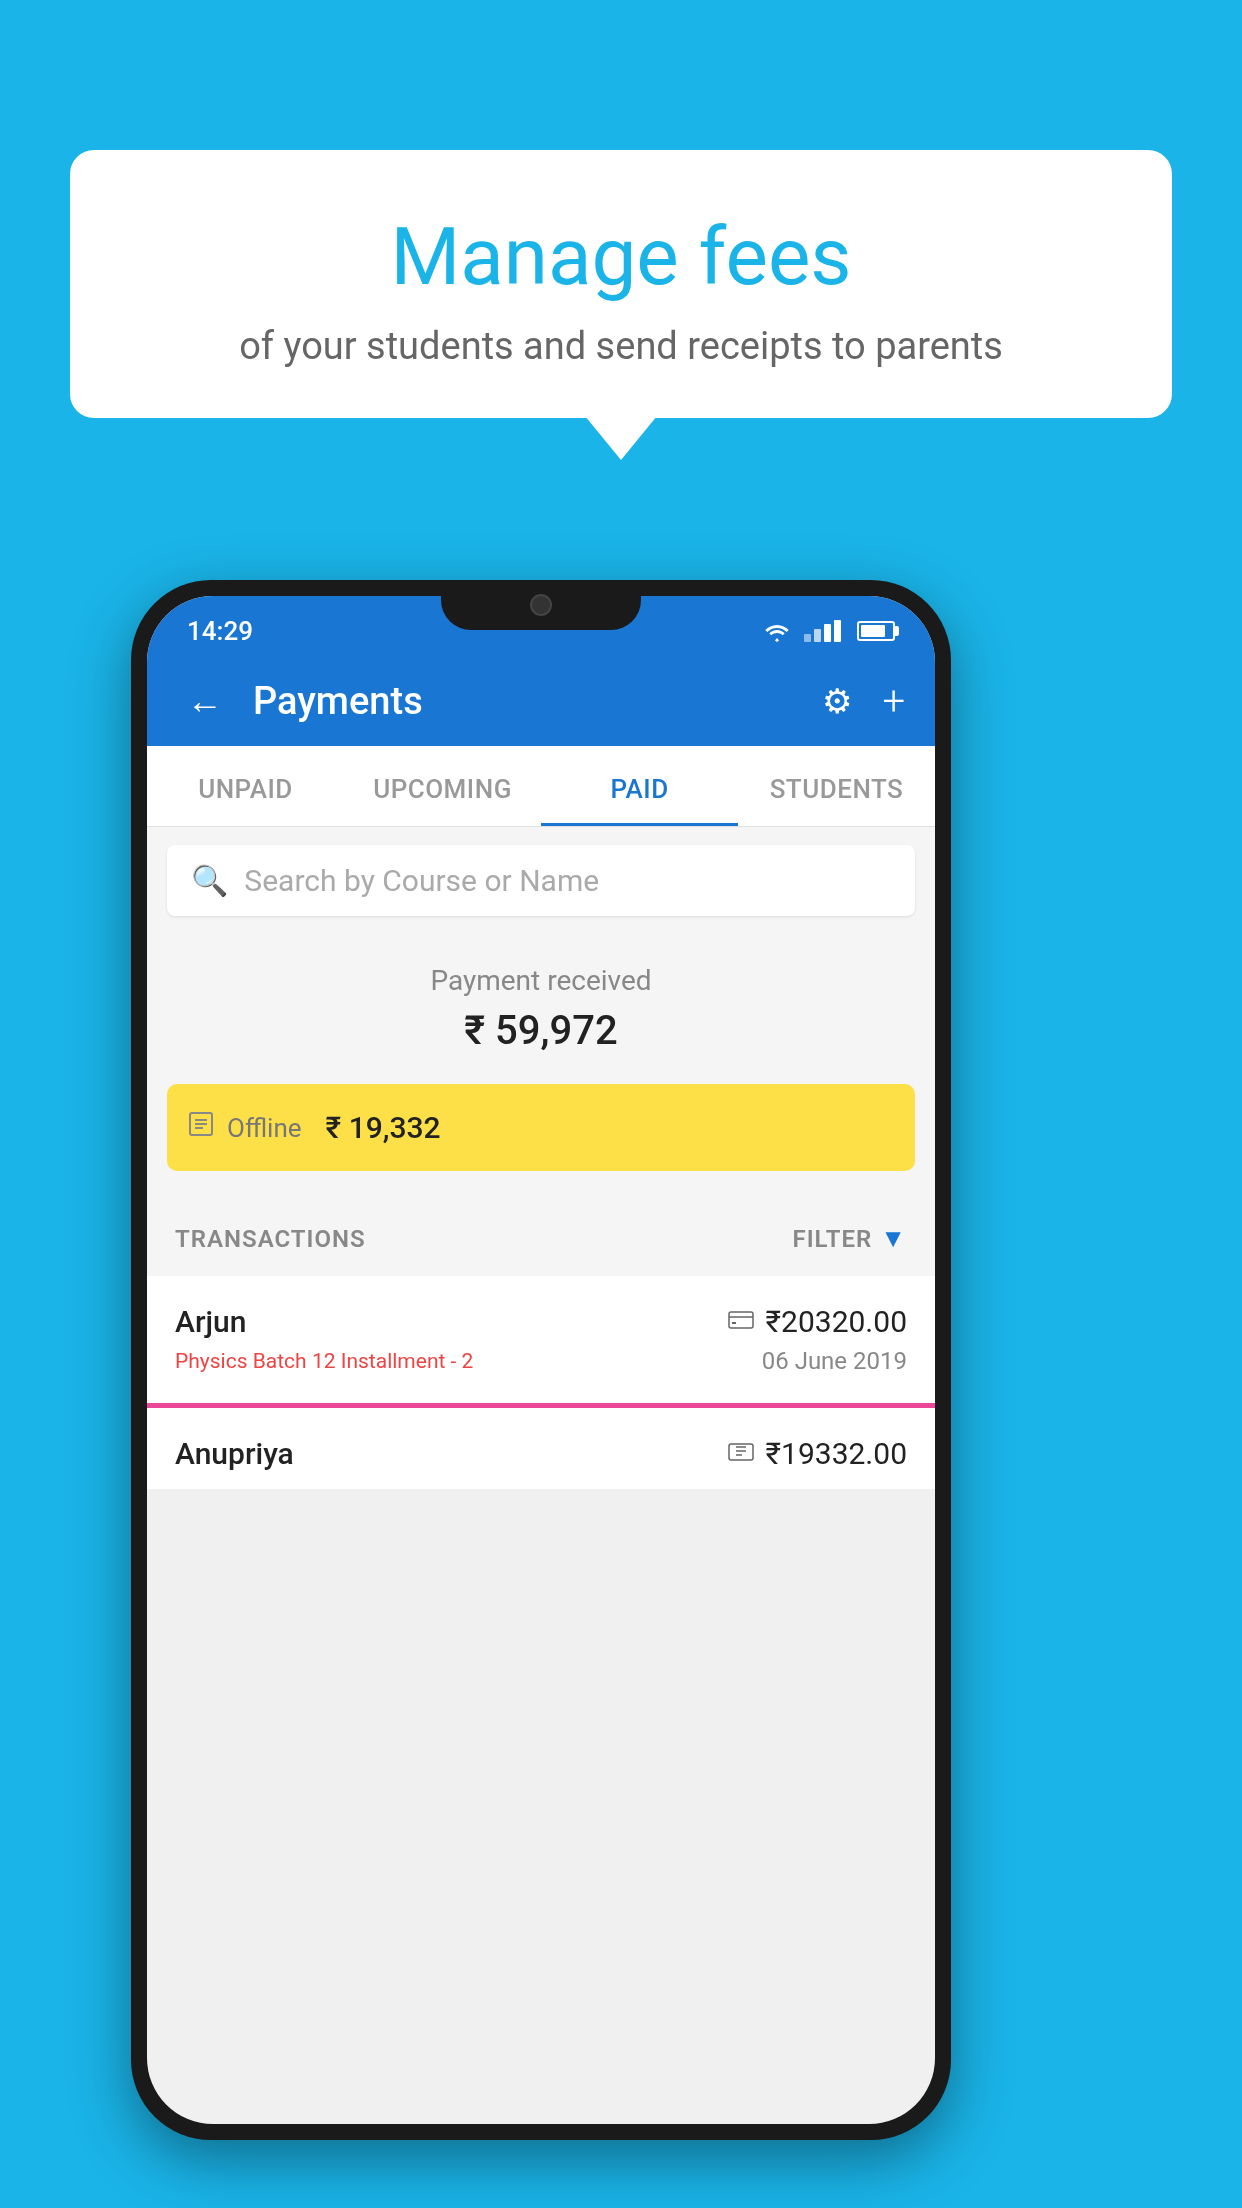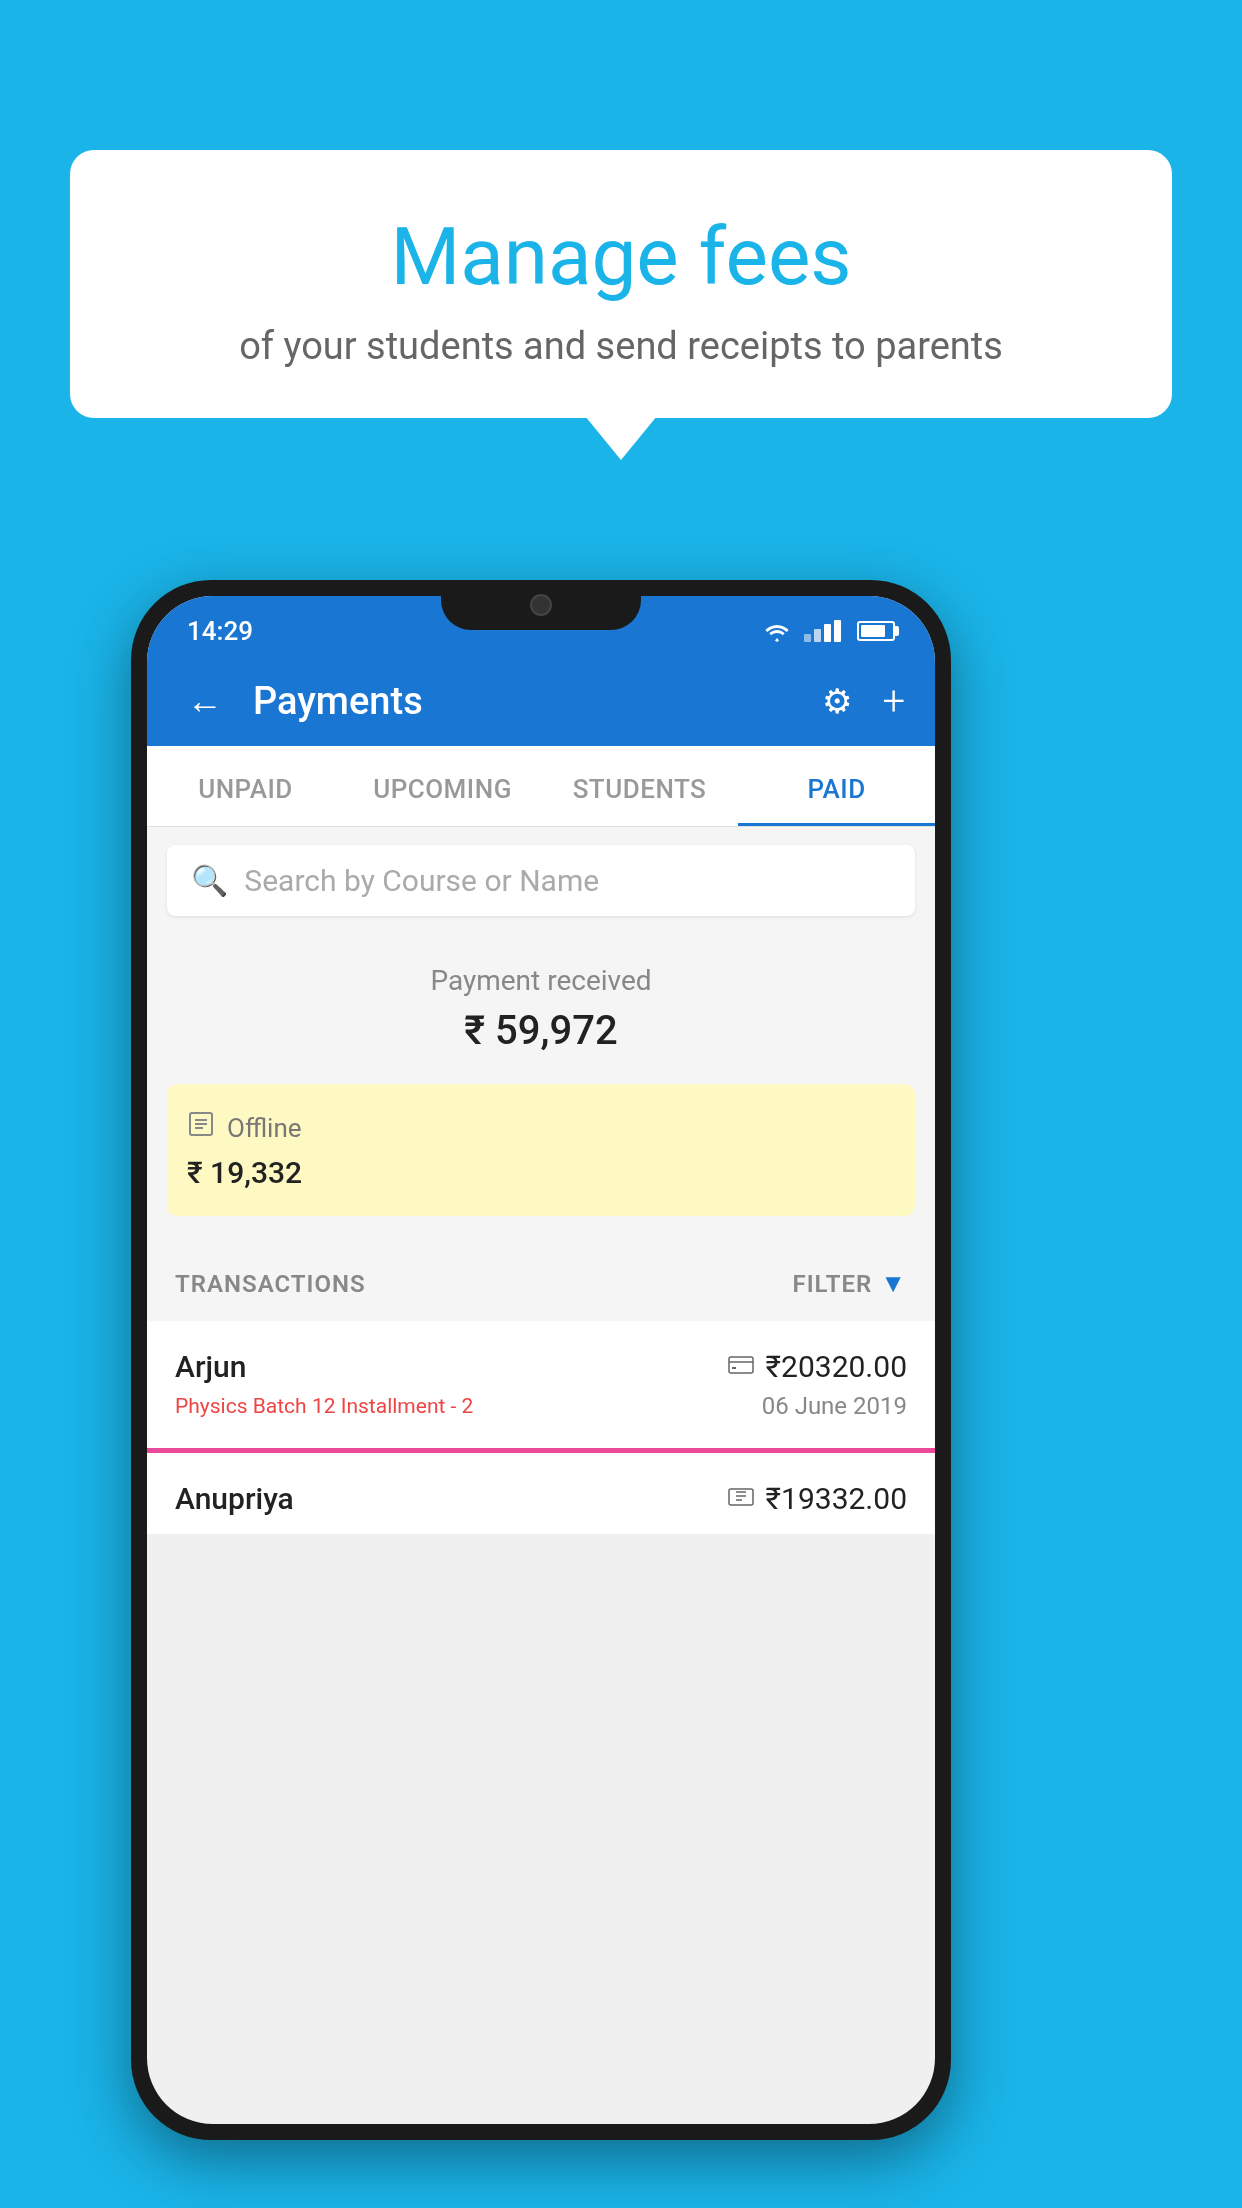--- a/index.html
+++ b/index.html
@@ -302,27 +302,27 @@
       margin-bottom: 30px;
     }
 
     .payment-cards {
       display: flex;
       gap: 16px;
     }
 
     .payment-card {
       flex: 1;
-      background: #fef9c3;
+      background: #fde047;
       border-radius: 10px;
       padding: 26px 20px;
       text-align: left;
       display: flex;
-      flex-direction: column;
-      gap: 10px;
+      flex-direction: row;
+      gap: 24px;
     }
 
     .payment-card-header {
       display: flex;
       align-items: center;
       gap: 12px;
       color: #777;
       font-size: 26px;
     }
 
@@ -477,22 +477,22 @@
         <span class="app-bar-title">Payments</span>
         <div class="app-bar-icons">
           <span class="gear-btn">⚙</span>
           <span class="plus-btn">+</span>
         </div>
       </div>
 
       <div class="tabs-bar">
         <div class="tab">UNPAID</div>
         <div class="tab">UPCOMING</div>
+        <div class="tab active">PAID</div>
         <div class="tab">STUDENTS</div>
-        <div class="tab active">PAID</div>
       </div>
 
       <div class="search-container">
         <div class="search-bar">
           <span class="search-icon-wrap">🔍</span>
           <span class="search-placeholder">Search by Course or Name</span>
         </div>
       </div>
 
       <div class="payment-summary">

